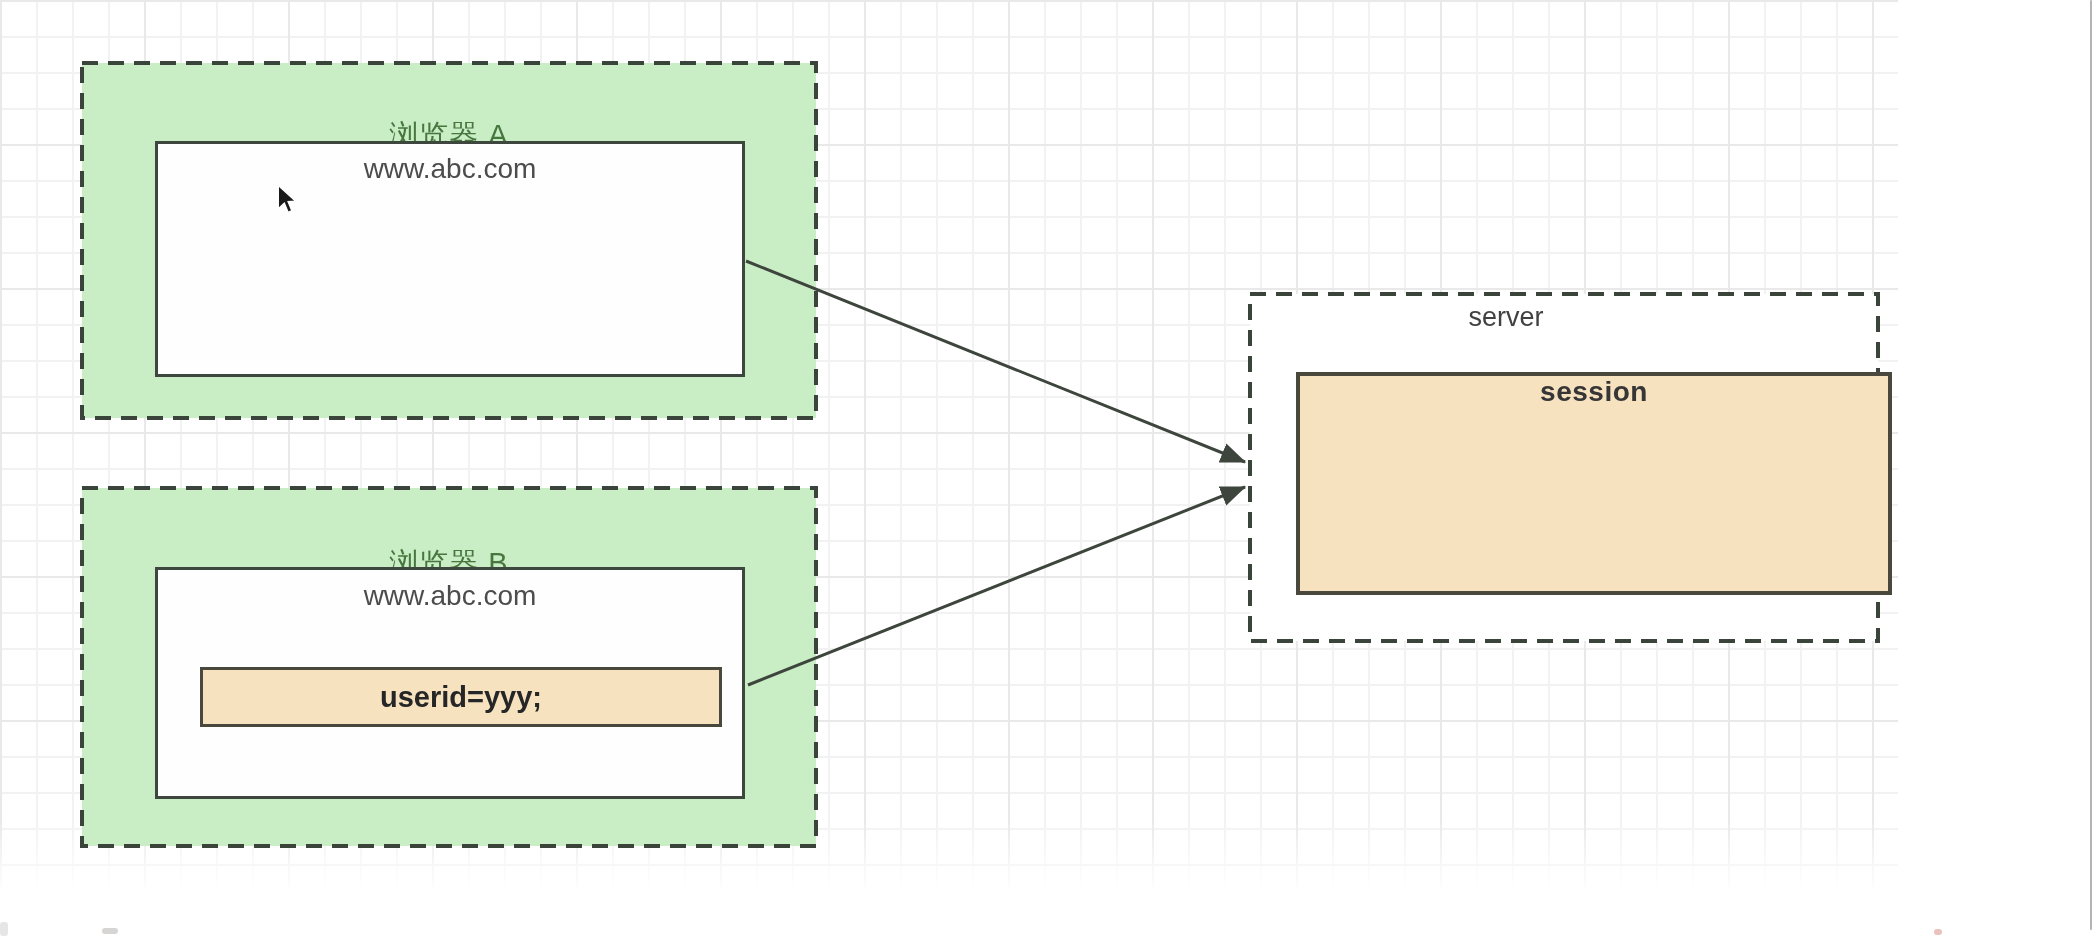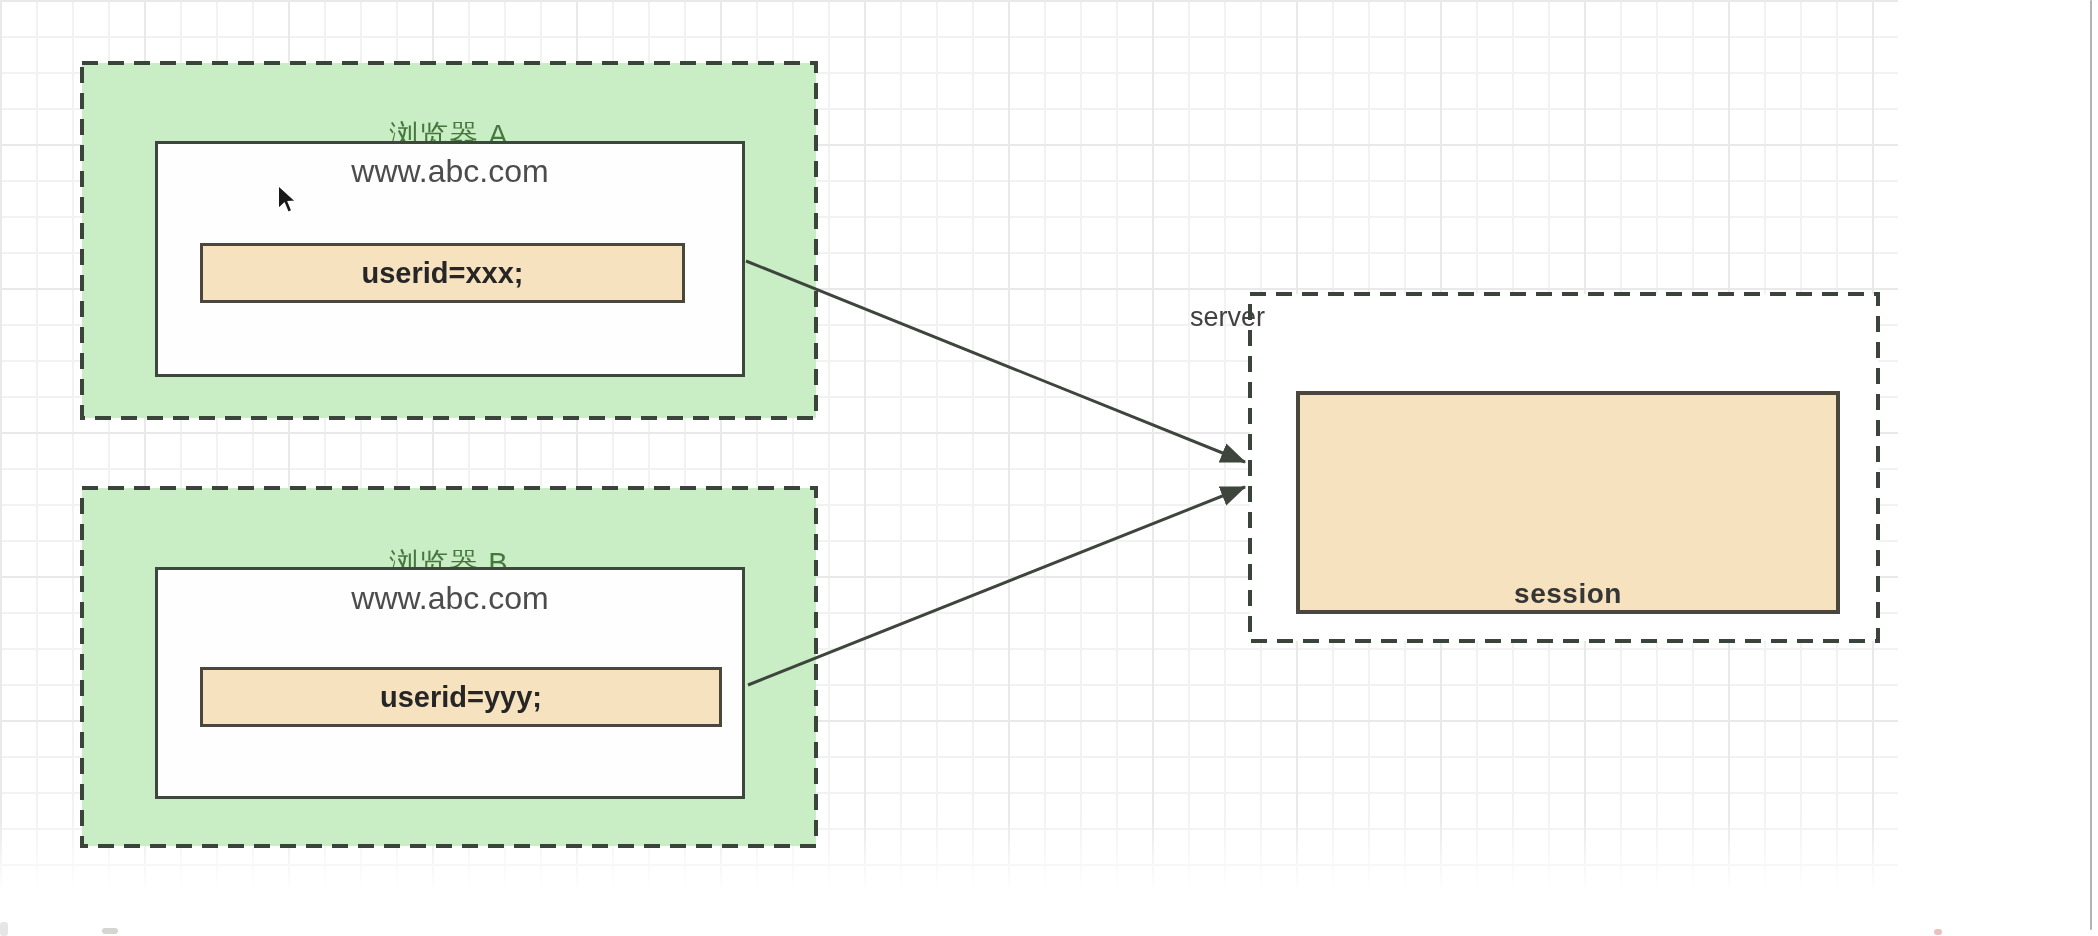--- a/index.html
+++ b/index.html
@@ -27,32 +27,32 @@
   
   .site-box{
     position:absolute;background:#fefefe;border:3px solid var(--box-border,#3d473d);
     box-sizing:border-box;
   }
   .cookie-box{
     position:absolute;background:var(--tan-fill,#f7e2c0);border:3px solid var(--tan-border,#4a483c);
     box-sizing:border-box;display:flex;align-items:center;justify-content:center;
   }
   .session-box{
-    position:absolute;left:1296px;top:391px;width:544px;height:223px;
+    position:absolute;left:1296px;top:372px;width:596px;height:223px;
     background:var(--tan-fill,#f7e2c0);border:4px solid var(--tan-border,#4a483c);
-    box-sizing:border-box;display:flex;align-items:flex-end;justify-content:center;
+    box-sizing:border-box;display:flex;align-items:flex-start;justify-content:center;
   }
   
   .group-label{
     position:absolute;left:80px;width:738px;text-align:center;
     color:var(--green-label,#47763f);font-size:29px;letter-spacing:1px;margin-top:44px;
   }
-  .site-label{position:absolute;left:155px;width:590px;text-align:center;color:var(--text-gray,#4c4c4c);font-size:32px;}
+  .site-label{position:absolute;left:155px;width:590px;text-align:center;color:var(--text-gray,#4c4c4c);font-size:28px;}
   .cookie-text{color:var(--text-dark,#262626);font-size:29px;font-weight:bold;}
-  .server-label{position:absolute;left:1248px;top:302px;width:632px;
+  .server-label{position:absolute;left:1248px;top:302px;width:632px;text-align:center;
     color:#414141;font-size:27px;transform:translateX(-58px);}
   .session-text{color:#363636;font-size:28px;font-weight:600;letter-spacing:0.5px;}
   
   #cursor{position:absolute;left:276px;top:185px;}
   
   .artifact{position:absolute;border-radius:3px;}
   #artifact-right-line{left:2090px;top:0;width:2px;height:930px;background:#8a8a8a;opacity:0.65;}
   #artifact-bl-corner{left:0;top:922px;width:8px;height:14px;background:#9a9a9a;opacity:0.25;}
   #artifact-bl-smudge{left:102px;top:928px;width:16px;height:6px;background:#7a6f6f;opacity:0.3;}
   #artifact-br-dot{left:1934px;top:929px;width:8px;height:6px;background:#c25040;opacity:0.35;}
@@ -73,23 +73,20 @@
     <rect class="green-rect" x="82" y="63" width="734" height="355" stroke-dasharray="16 10"></rect>
     <rect class="green-rect" x="82" y="488" width="734" height="358" stroke-dasharray="16 10"></rect>
     <rect class="server-rect" x="1250" y="294" width="628" height="347" stroke-dasharray="16 10"></rect>
     <line class="edge" x1="746" y1="261" x2="1245" y2="462" marker-end="url(#arrowhead)"></line>
     <line class="edge" x1="748" y1="685" x2="1245" y2="487" marker-end="url(#arrowhead)"></line>
   </svg>
 
   <div class="group-label" style="top:72px;">浏览器 A</div>
   <div class="site-box" style="left:155px;top:141px;width:590px;height:236px;"></div>
   <div class="site-label" style="top:153px;">www.abc.com</div>
-  <div class="cookie-box" style="left:200px;top:243px;width:485px;height:60px;">
-    <span class="cookie-text">userid=xxx;</span>
-  </div>
 
   <div class="group-label" style="top:500px;">浏览器 B</div>
   <div class="site-box" style="left:155px;top:567px;width:590px;height:232px;"></div>
   <div class="site-label" style="top:580px;">www.abc.com</div>
   <div class="cookie-box" style="left:200px;top:667px;width:522px;height:60px;">
     <span class="cookie-text">userid=yyy;</span>
   </div>
 
   <div class="server-label">server</div>
   <div class="session-box">

